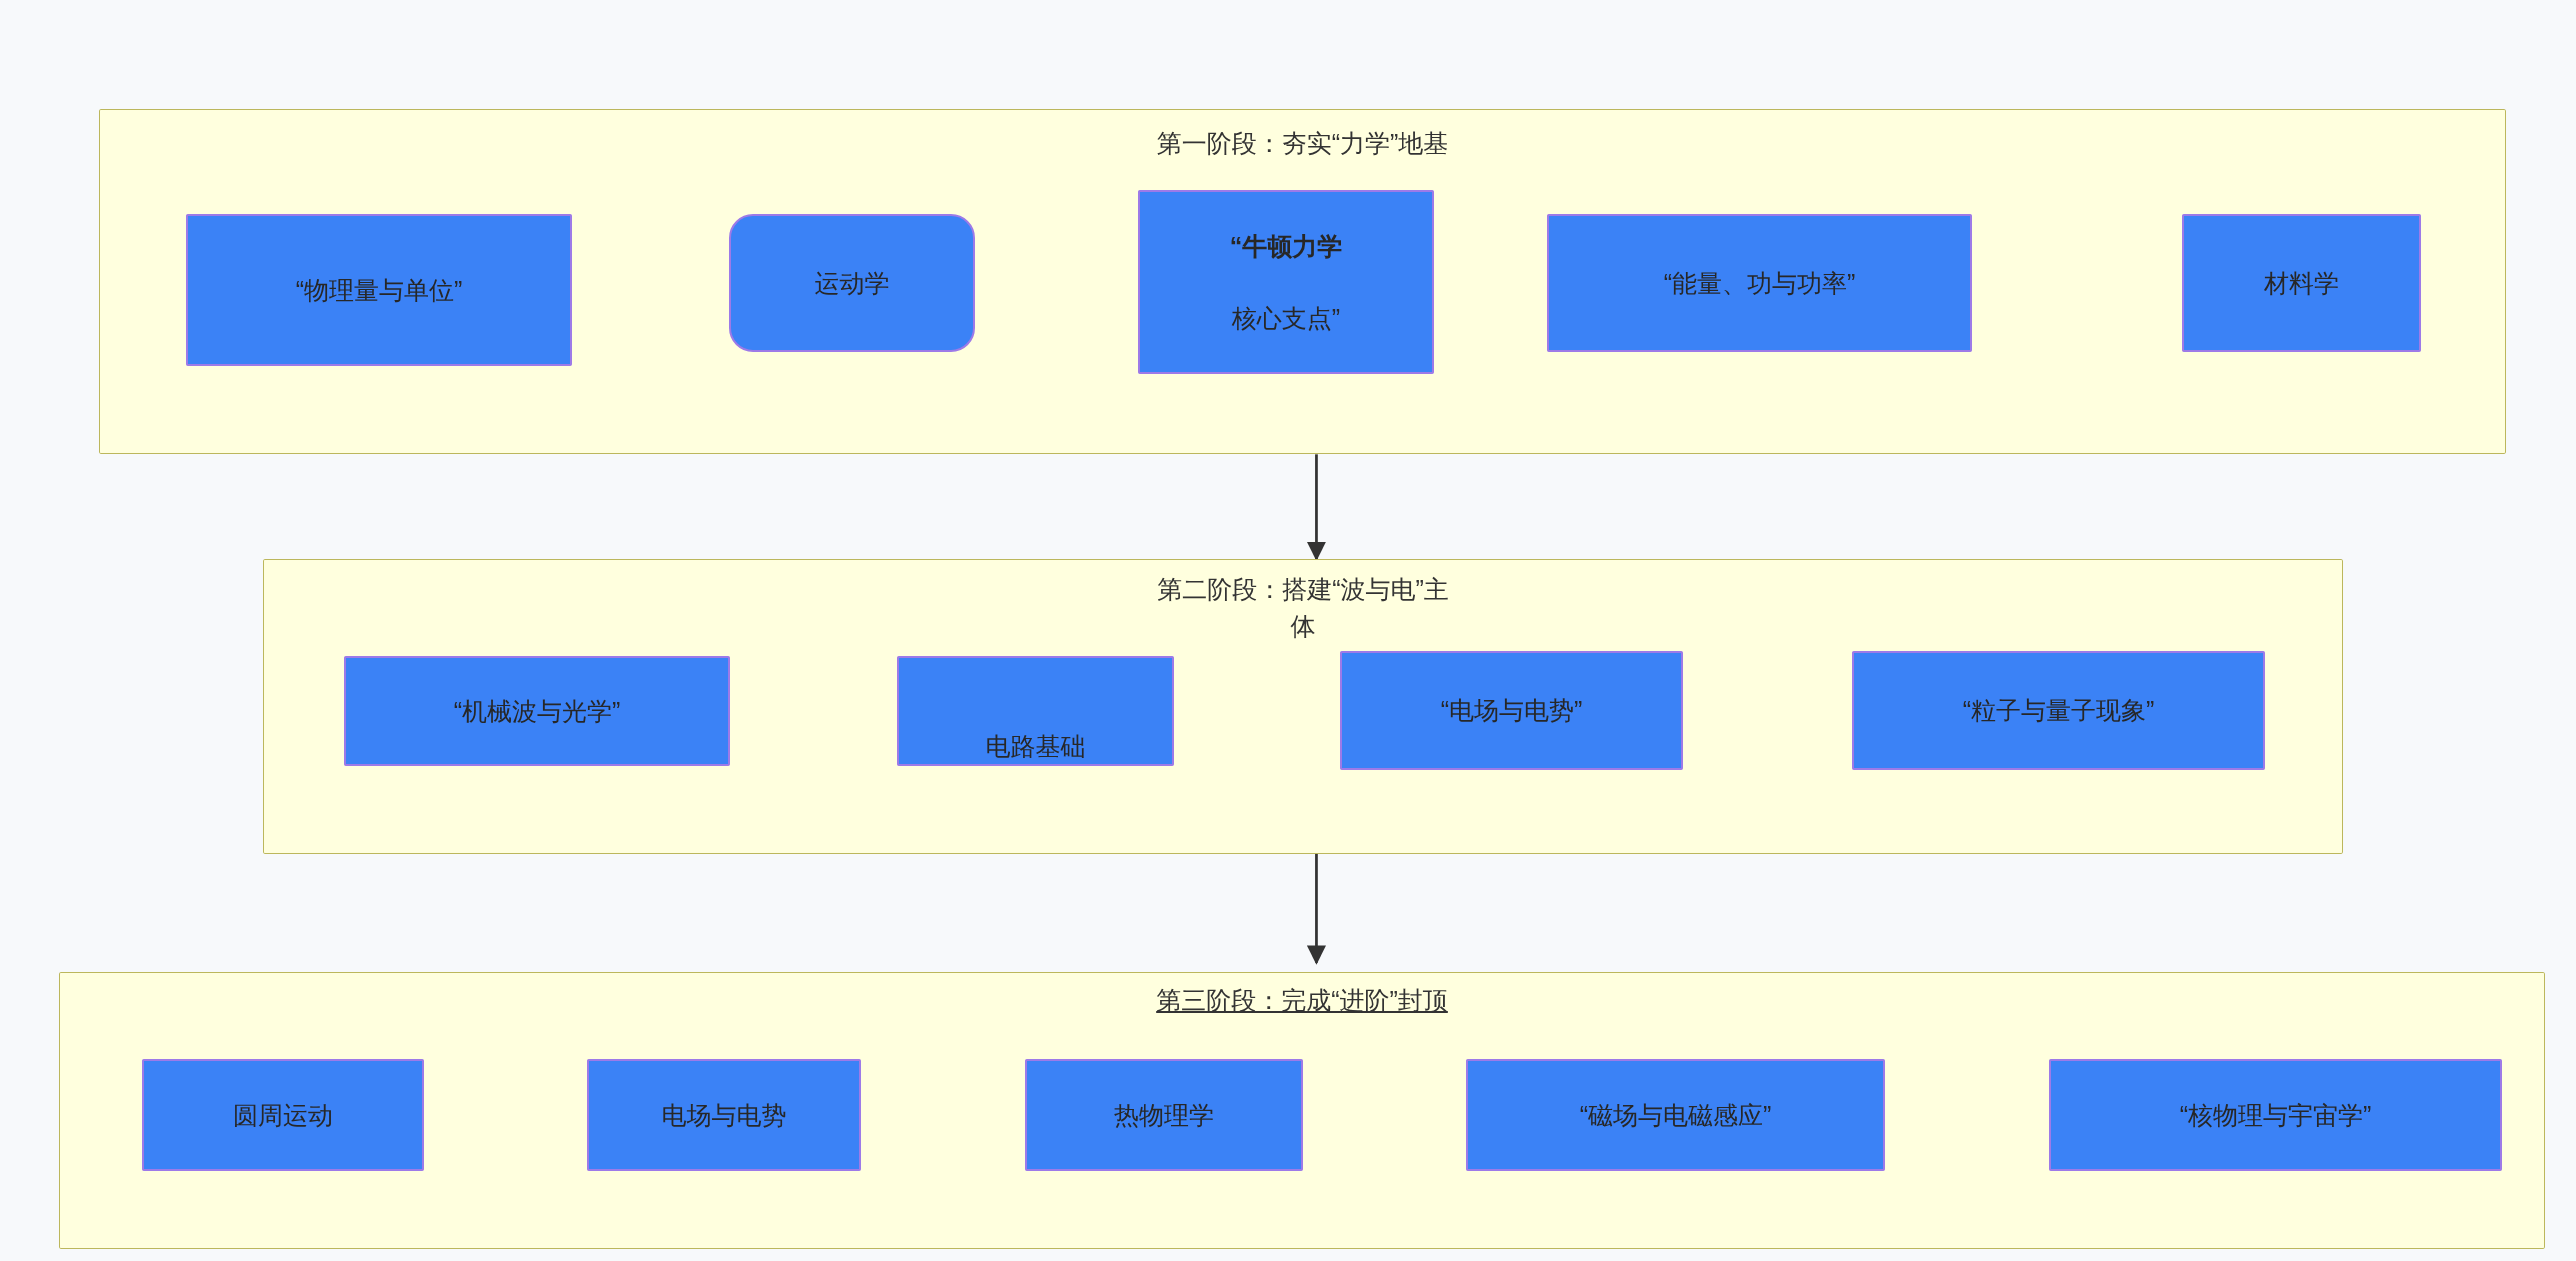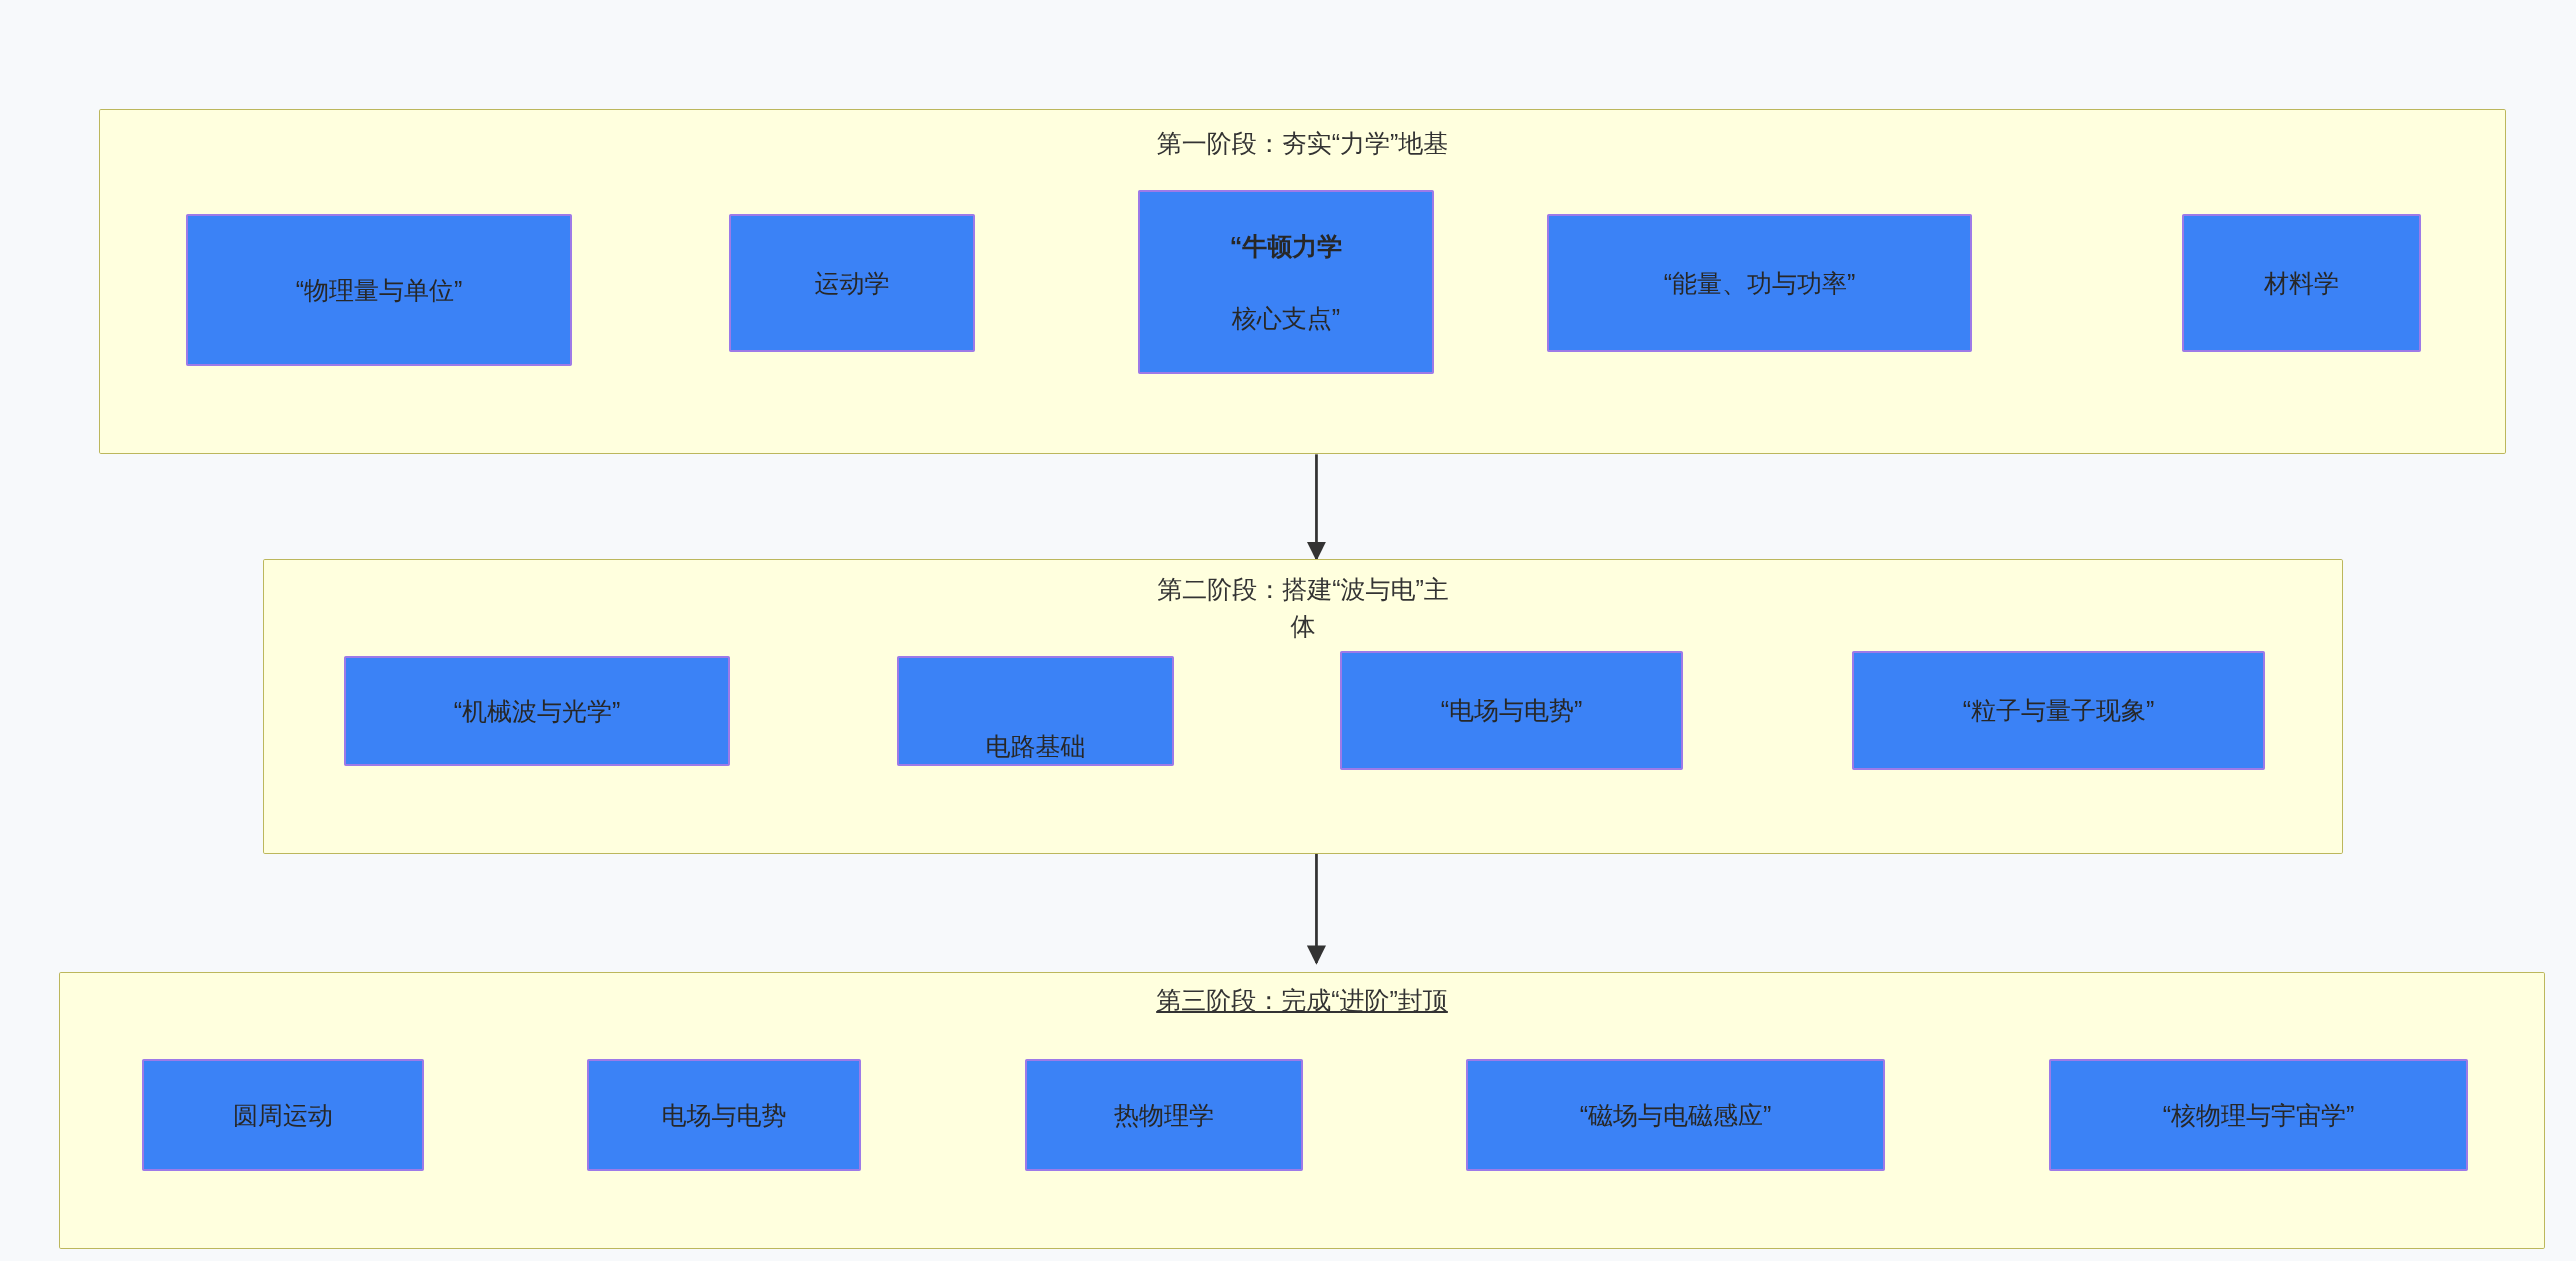--- a/index.html
+++ b/index.html
@@ -141,21 +141,21 @@
     </g>
   </svg>
 
   <div class="cluster" style="left:99px; top:75px; width:2407px; height:345px;">
     <div class="cluster-title" style="top:14.7px;">第一阶段：夯实“力学”地基</div>
   </div>
 
   <div class="node" style="left:186px; top:180px; width:386px; height:152px;">
     <span>“物理量与单位”</span>
   </div>
-  <div class="node" style="left:729px; top:180px; width:246px; height:138px;">
+  <div class="node" style="left:729px; top:180px; width:246px; height:138px;border-radius:24px;">
     <span>运动学</span>
   </div>
   <div class="node emph" style="left:1138px; top:156px; width:296px; height:184px;">
     <span>
       <span class="line1">“牛顿力学</span>
       <span class="line2">核心支点”</span>
     </span>
   </div>
   <div class="node" style="left:1547px; top:180px; width:425px; height:138px;">
     <span>“能量、功与功率”</span>
@@ -191,18 +191,18 @@
   </div>
   <div class="node" style="left:587px; top:1025px; width:274px; height:112px;">
     <span>电场与电势</span>
   </div>
   <div class="node" style="left:1025px; top:1025px; width:278px; height:112px;">
     <span>热物理学</span>
   </div>
   <div class="node" style="left:1466px; top:1025px; width:419px; height:112px;">
     <span>“磁场与电磁感应”</span>
   </div>
-  <div class="node" style="left:2049px; top:1025px; width:419px; height:112px;">
+  <div class="node" style="left:2049px; top:1025px; width:453px; height:112px;">
     <span>“核物理与宇宙学”</span>
   </div>
 
 </div>
 
 
 </body></html>

